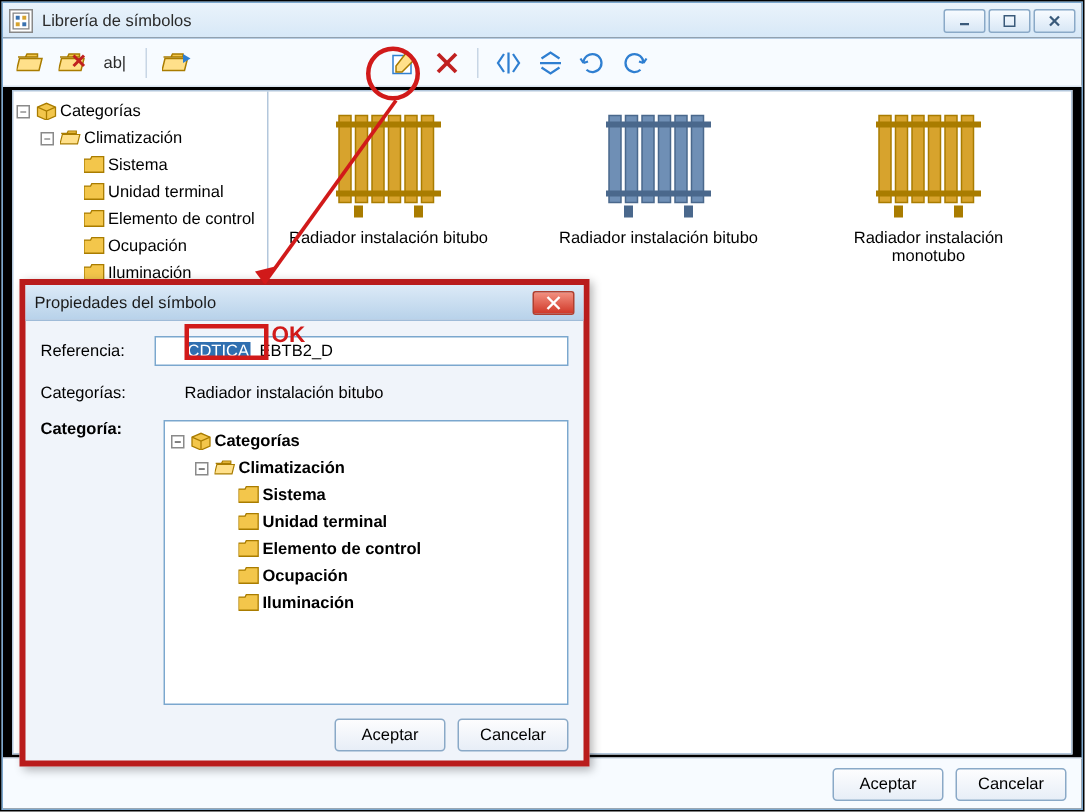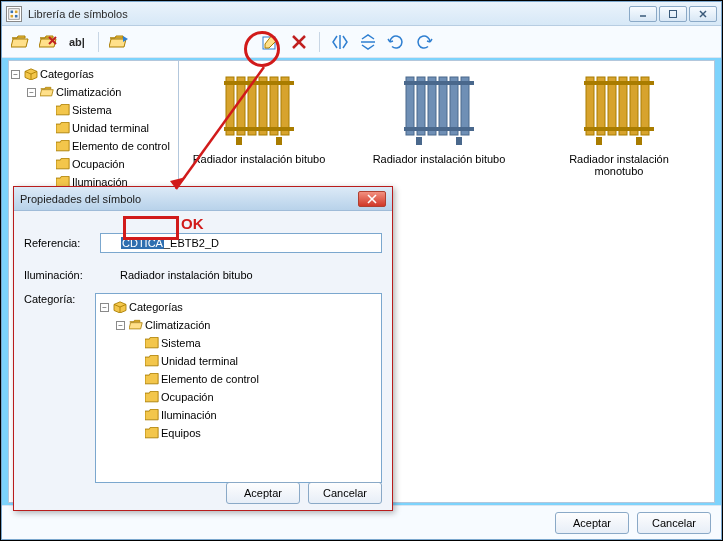--- a/index.html
+++ b/index.html
@@ -12,21 +12,21 @@
     height: 541px;
     position: relative;
     overflow: hidden;
     border: 1px solid #000;
   }
   
   .win {
     position: absolute;
     inset: 0;
     border: 1px solid #7ba7ce;
-    background: #7dd3fc;
+    background: #000000;
   }
   .titlebar {
     height: 24px;
     background: linear-gradient(#eaf3fb, #d7e8f7);
     border-bottom: 1px solid #b7cde2;
     display: flex;
     align-items: center;
     padding: 0 4px;
   }
   .titlebar .app-icon {
@@ -134,21 +134,21 @@
     border-radius:3px;
     background:linear-gradient(#fdfdfe,#e7eef7);
     display:flex; align-items:center; justify-content:center;
     font-size:11px;
   }
   
   .dialog {
     position:absolute;
     left:12px; top:185px;
     width:380px; height:325px;
-    border:1px solid #b91c1c;
+    border:4px solid #b91c1c;
     box-shadow:2px 2px 6px rgba(0,0,0,.3);
     background:#f0f4fa;
     z-index:5;
   }
   .dialog .dlg-titlebar {
     height:24px;
     background:linear-gradient(#dceaf7,#b8d2ea);
     border-bottom:1px solid #9fbbd8;
     display:flex; align-items:center;
     padding:0 6px;
@@ -161,36 +161,35 @@
     border-radius:2px;
     background:linear-gradient(#f29080,#d03828);
     display:flex; align-items:center; justify-content:center;
   }
   .dlg-body {
     padding:10px 10px 0 10px;
   }
   .form-row {
     display:flex; align-items:center; gap:6px;
     margin-bottom:8px;
-    margin-top:12px;
   }
   .form-row .lbl { width:70px; }
   .text-input {
     flex:1;
     height:20px;
     border:1px solid #7ba7ce;
     background:#fff;
     padding:2px 20px;
     display:flex; align-items:center;
   }
   .text-input .sel {
     background:#2f6fb0; color:#fff; padding:0 1px;
   }
   .dlg-tree-wrap {
-    display:flex; gap:1px;
+    display:flex; gap:12px;font-weight:bold;
   }
   .dlg-tree-wrap .lbl { width:70px; }
   .dlg-tree {
     flex:1;
     height:190px;
     border:1px solid #7ba7ce;
     background:#fff;
     padding:4px 4px;
     overflow:hidden;
   }
@@ -279,21 +278,21 @@
         </svg>
     </div>
     <div class="tbtn">
       <svg width="18" height="16" viewBox="0 0 18 16">
           <path d="M1 4h5l1-2h7v2H1z" fill="#f3c64b" stroke="#a97c00"></path>
           <path d="M2 5h15l-2 8H0z" fill="#ffe08a" stroke="#a97c00"></path>
           <line x1="10" y1="3" x2="17" y2="10" stroke="#c02020" stroke-width="2"></line>
           <line x1="17" y1="3" x2="10" y2="10" stroke="#c02020" stroke-width="2"></line>
         </svg>
     </div>
-    <div class="tbtn" style="width:auto;padding:0 4px;color:#2a2a2a;font-weight:700">
+    <div class="tbtn" style="width:auto;padding:0 4px;color:#2a2a2a;font-weight:400">
         <span>ab|</span>
       </div>
     <div class="tdiv"></div>
     <div class="tbtn">
       <svg width="20" height="16" viewBox="0 0 20 16">
           <path d="M1 4h5l1-2h7v2H1z" fill="#f3c64b" stroke="#a97c00"></path>
           <path d="M2 5h15l-2 8H0z" fill="#ffe08a" stroke="#a97c00"></path>
           <path d="M14 2l5 3-5 3z" fill="#2f7fd1"></path>
         </svg>
     </div>
@@ -505,21 +504,21 @@
   </div>
   <div class="dlg-body">
     <div class="form-row">
       <span class="lbl">Referencia:</span>
       <div class="text-input">
         <span class="sel">CDTICA</span>
           <span>_EBTB2_D</span>
       </div>
     </div>
     <div class="form-row">
-      <span class="lbl">Iluminación:</span>
+      <span class="lbl">Categorías:</span>
       <div class="text-input" style="border:0;background:transparent">Radiador instalación bitubo</div>
     </div>
     <div class="dlg-tree-wrap">
       <span class="lbl">Categoría:</span>
       <div class="dlg-tree">
         <ul class="tree" id="dlg-tree">
             <li>
               <div class="twig">
                 <span class="toggle">−</span>
                 <svg class="nfolder" viewBox="0 0 16 14">
@@ -577,29 +576,20 @@
                     </li>
                     <li>
                       <div class="twig">
                         <span class="toggle empty"></span>
                         <svg class="nfolder" viewBox="0 0 16 13">
                           <path d="M0 2h5l1-2h9v12H0z" fill="#f3c64b" stroke="#a97c00"></path>
                         </svg>
                         <span>Iluminación</span>
                       </div>
                     </li>
-                    <li>
-                      <div class="twig">
-                        <span class="toggle empty"></span>
-                        <svg class="nfolder" viewBox="0 0 16 13">
-                          <path d="M0 2h5l1-2h9v12H0z" fill="#f3c64b" stroke="#a97c00"></path>
-                        </svg>
-                        <span>Equipos</span>
-                      </div>
-                    </li>
                   </ul>
                 </li>
               </ul>
             </li>
           </ul>
       </div>
     </div>
   </div>
   <div class="dlg-bottom">
     <div class="btn">Aceptar</div>

